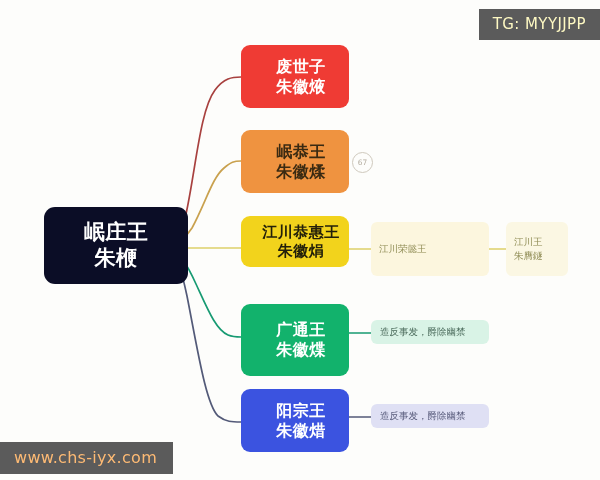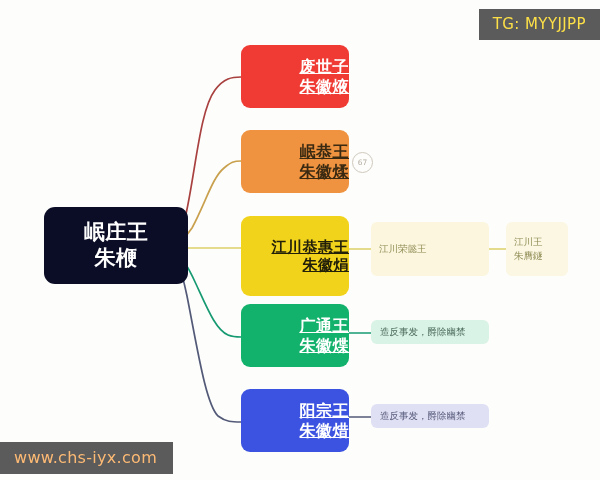--- a/index.html
+++ b/index.html
@@ -51,44 +51,43 @@
     width: 144px;
     height: 77px;
     background: #0b0d26;
     border-radius: 11px;
     color: #ffffff;
     font-size: 21px;
     font-weight: bold;
   }
 
   .child {
-    align-items: flex-end;
+    align-items: center;
     padding-left: 12px;
     color: #ffffff;
     font-size: 16px;
     font-weight: bold;
-    text-decoration: underline;
   }
   #node-red {
     left: 241px; top: 45px; width: 108px; height: 63px;
     background: #ef3b34;
   }
   #node-orange {
     left: 241px; top: 130px; width: 108px; height: 63px;
     background: #ef9340;
     color: #3a2a12;
   }
   #node-yellow {
-    left: 241px; top: 216px; width: 108px; height: 80px;
+    left: 241px; top: 216px; width: 108px; height: 51px;
     background: #f2d31c;
     color: #23200a;
     font-size: 15px;
   }
   #node-green {
-    left: 241px; top: 304px; width: 108px; height: 63px;
+    left: 241px; top: 304px; width: 108px; height: 72px;
     background: #12b26c;
   }
   #node-blue {
     left: 241px; top: 389px; width: 108px; height: 63px;
     background: #3b53e0;
   }
 
   
   .leaf {
     position: absolute;
@@ -143,21 +142,21 @@
     align-items: center;
     justify-content: center;
   }
 
   
   #tg-tag {
     position: absolute;
     right: 0px;
     top: 9px;
     background: #5b5b5b;
-    color: #fde047;
+    color: #fef9c3;
     font-size: 15px;
     padding: 6px 14px 7px 14px;
     letter-spacing: 0.4px;
   }
   #watermark {
     position: absolute;
     left: 0px;
     bottom: 6px;
     background: #5b5b5b;
     color: #fdba74;

